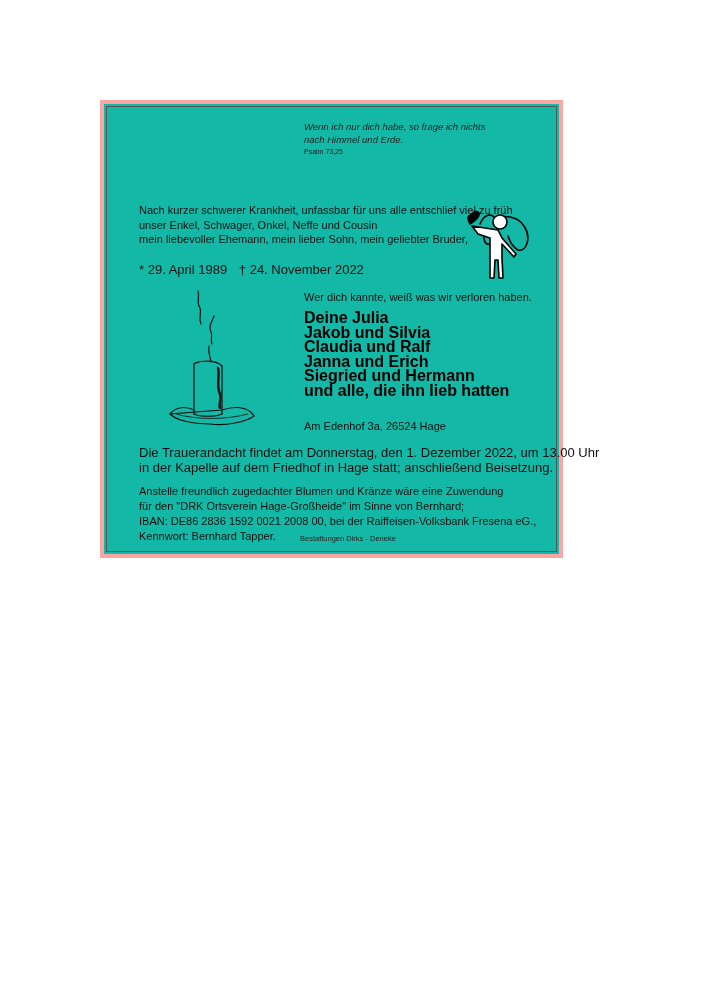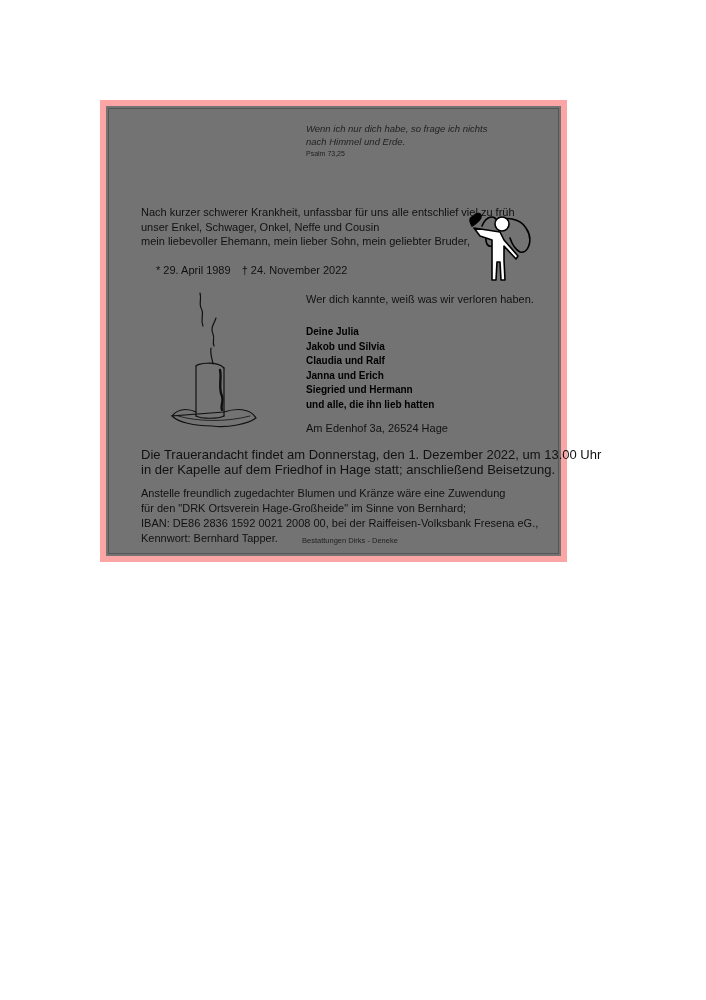--- a/index.html
+++ b/index.html
@@ -1,33 +1,33 @@
 <!DOCTYPE html>
 <html><head>
   <meta charset="utf-8">
   <style>
     html, body { margin: 0; padding: 0; background: #ffffff; }
     body { width: 706px; height: 1000px; position: relative; overflow: hidden;
            font-family: "Liberation Sans", "DejaVu Sans", sans-serif; color: #111; }
     .frame { position: absolute; left: 100px; top: 100px; width: 455px; height: 450px;
-             border: 6px solid #fca5a5; background: #737373; }
+             border: 4px solid #fca5a5; background: #14b8a6; }
     .frame-inner { position: absolute; left: 2px; top: 2px; right: 2px; bottom: 2px;
                    border: 1.5px solid #555; }
     .abs { position: absolute; }
     .quote { left: 200px; top: 16px; font-size: 9.5px; font-style: italic; line-height: 13px; color: #222; }
     .quote-src { font-size: 7px; font-style: normal; line-height: 11px; }
     .intro { left: 35px; top: 62px; font-size: 11px; line-height: 14.5px; color: #111; margin-top: 37px; }
     .name { left: 33px; top: 112px; font-family: "DejaVu Serif", "Liberation Serif", serif;
             font-style: italic; font-weight: bold; font-size: 32px; letter-spacing: 0.5px; color: #000; }
-    .dates { left: 50px; top: 158px; font-size: 11px; color: #111; }
+    .dates { left: 35px; top: 158px; font-size: 13px; color: #111; }
     .dates span { margin-right: 8px; }
     .angel { left: 354px; top: 98px; width: 80px; height: 80px; }
     .candle { left: 52px; top: 182px; width: 110px; height: 140px; }
     .verse { left: 200px; top: 186px; font-size: 11px; line-height: 15px; color: #111; }
-    .family { left: 200px; top: 219px; font-size: 10px; font-weight: bold; line-height: 14.5px; color: #000; }
+    .family { left: 200px; top: 207px; font-size: 16px; font-weight: bold; line-height: 14.5px; color: #000; }
     .address { left: 200px; top: 316px; font-size: 11px; color: #111; }
     .service { left: 35px; top: 341px; font-size: 13px; line-height: 15px; color: #111; }
     .donation { left: 35px; top: 380px; font-size: 11px; line-height: 15px; color: #111; }
     .undertaker { left: 196px; top: 430px; font-size: 7.5px; color: #222; text-align: center; }
     .line { display: block; white-space: nowrap; }
   </style>
 </head>
 <body>
 
 <div class="frame">

